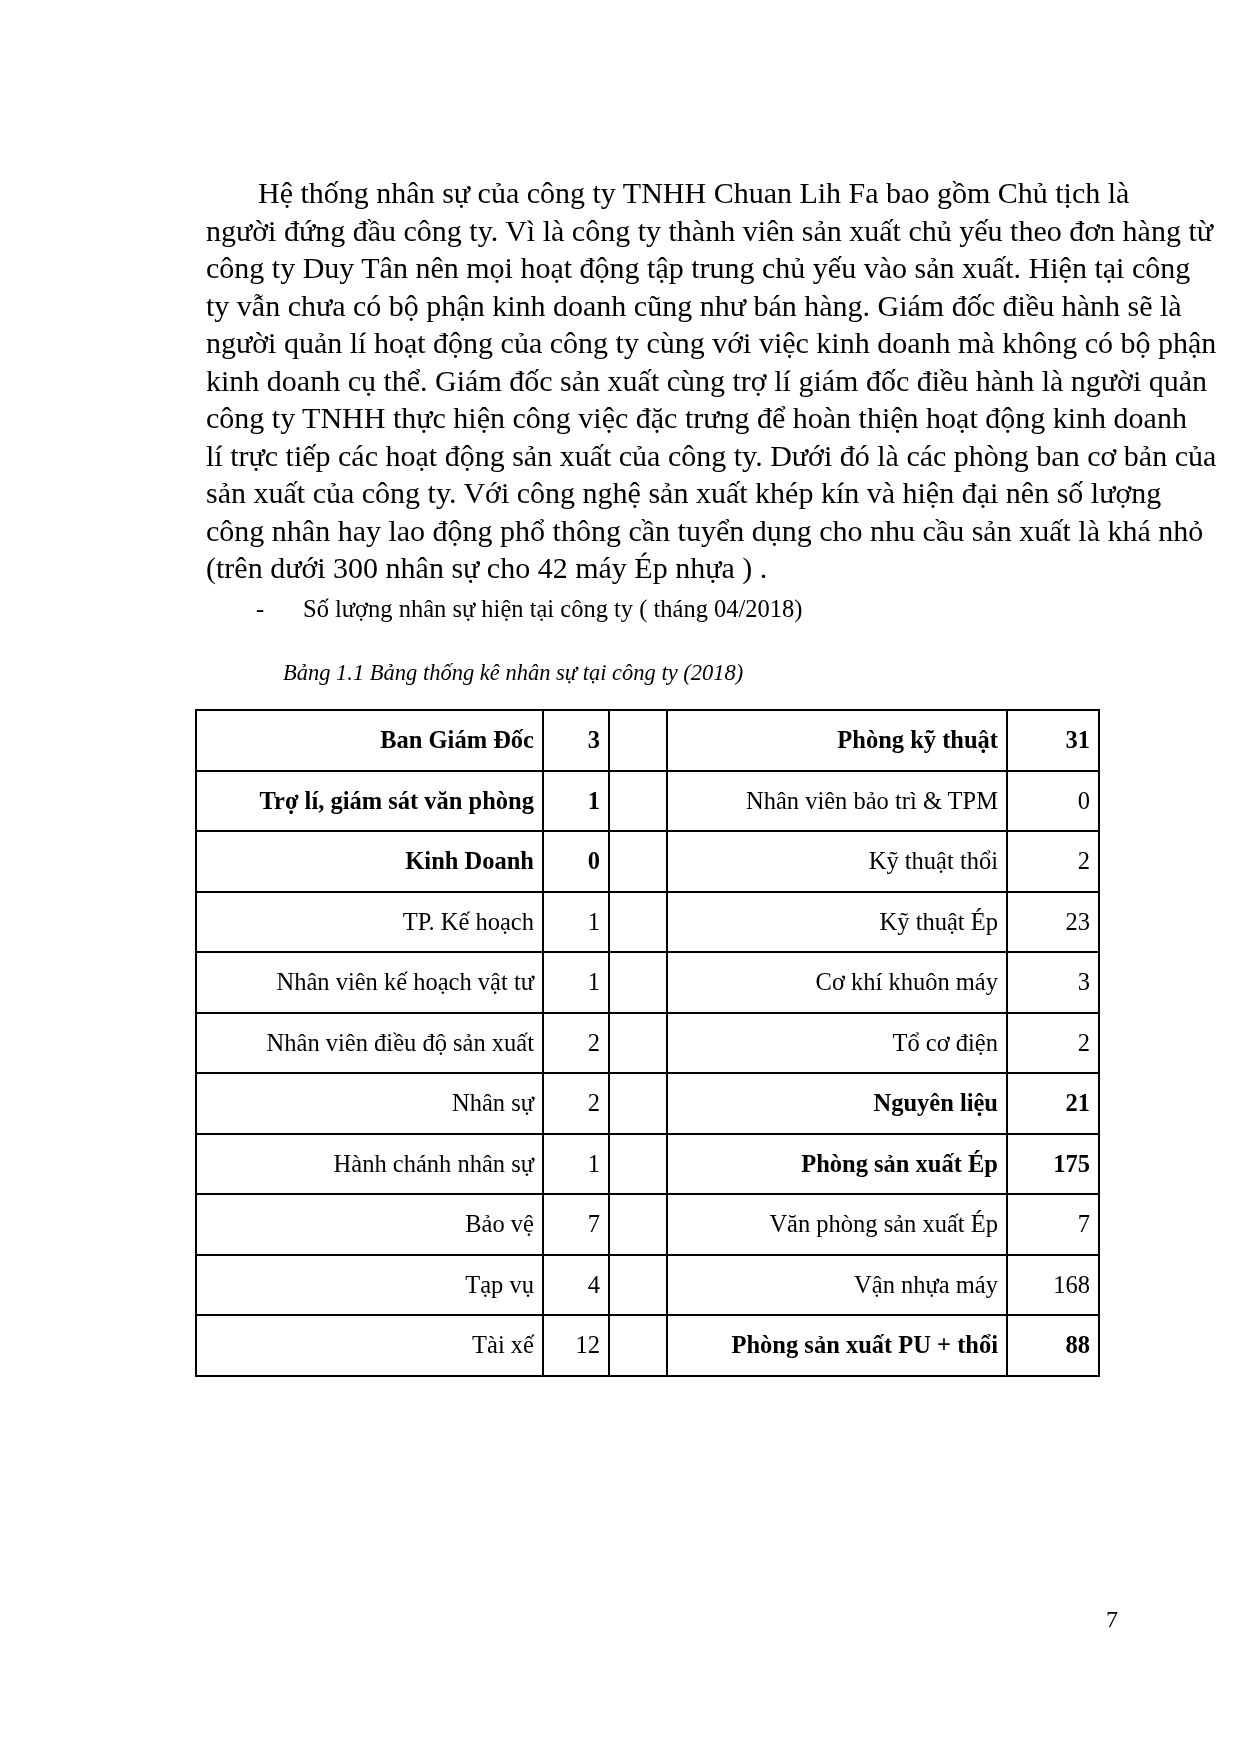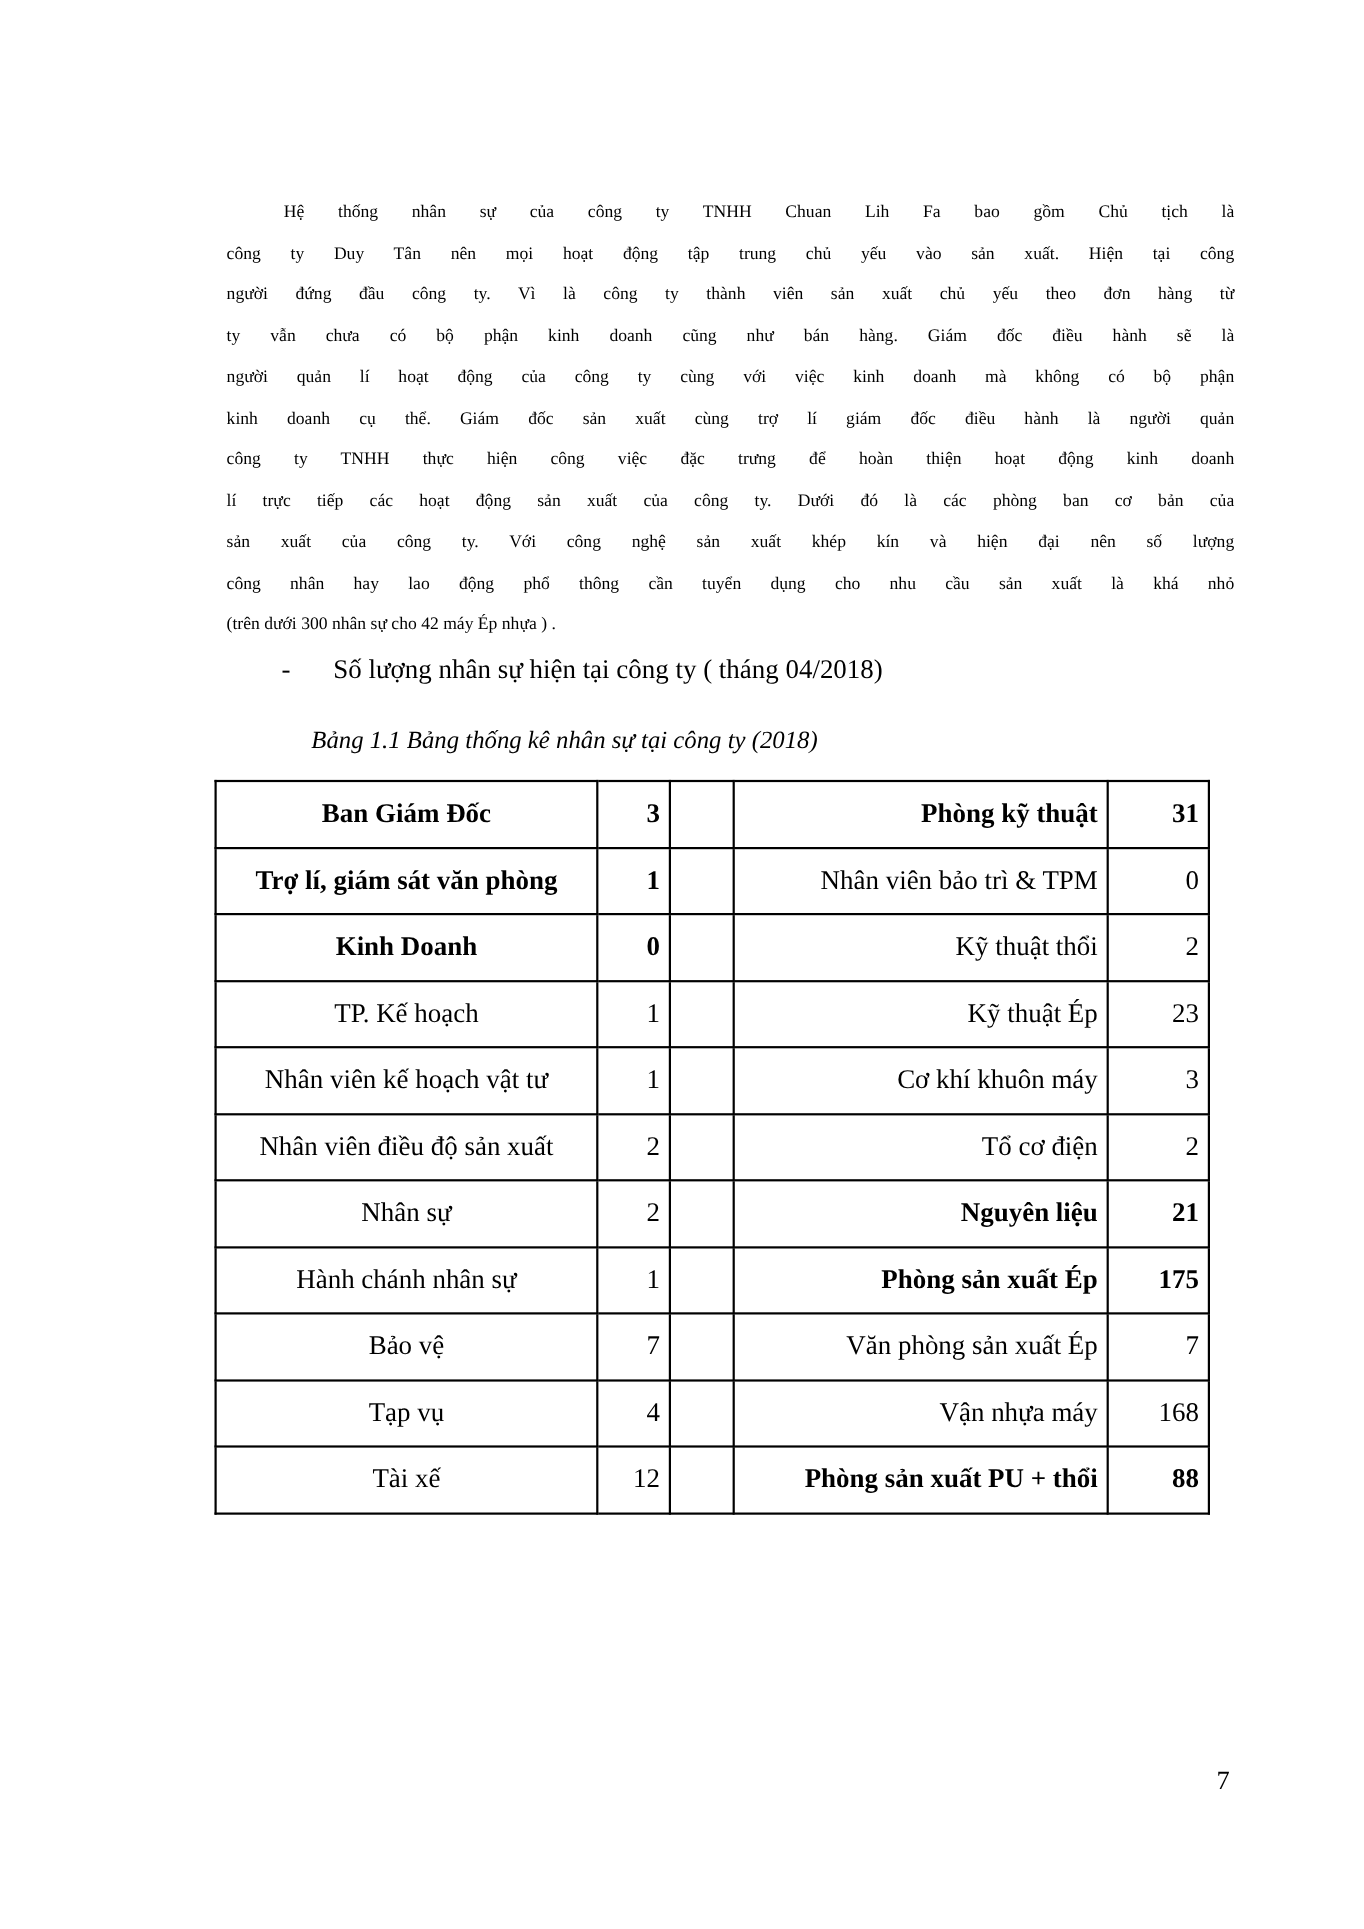--- a/index.html
+++ b/index.html
@@ -1,47 +1,47 @@
 <!DOCTYPE html>
 <html><head>
 <meta charset="utf-8">
 <style>
   html, body { margin: 0; padding: 0; background: #ffffff; }
   body { width: 1240px; height: 1754px; position: relative; overflow: hidden;
          font-family: "Liberation Serif", "DejaVu Serif", serif; color: #000; }
   .page { position: absolute; left: 0; top: 0; width: 1240px; height: 1754px; }
   .para { position: absolute; left: 206px; top: 174px; width: 916px;
-          font-size: 16px; line-height: 37.5px; text-align: justify; margin: 0; }
+          font-size: 30px; line-height: 37.5px; text-align: justify; margin: 0; }
   .para .line { display: block; text-align-last: justify; white-space: nowrap; }
   .para .line.first { text-indent: 52px; }
   .para .line.last { text-align-last: left; }
   .bullet { position: absolute; left: 256px; top: 590px; font-size: 24.5px; line-height: 37.5px; }
   .bullet .dash { display: inline-block; width: 26px; }
   .bullet .btext { margin-left: 21px; }
   .caption { position: absolute; left: 283px; top: 658px; font-size: 22.5px; font-style: italic; line-height: 30px; text-align: right; }
   table.stats { position: absolute; left: 195px; top: 709px; border-collapse: collapse;
                 font-size: 24.5px; }
   table.stats td { border: 2.5px solid #000; height: 58.5px; padding: 0 8px; vertical-align: middle; }
-  td.name { width: 329px; text-align: center; white-space: nowrap; }
+  td.name { width: 329px; text-align: right; white-space: nowrap; }
   td.val { width: 48px; text-align: right; padding-right: 11px; }
   td.gap { width: 40px; }
   td.name2 { width: 322px; text-align: right; white-space: nowrap; }
   td.val2 { width: 74px; text-align: right; padding-right: 11px; }
   .bold { font-weight: bold; }
   .pagenum { position: absolute; left: 1106px; top: 1606px; font-size: 24px; }
 </style>
 </head>
 <body>
 
 <div class="page">
 
   <p class="para">
     <span class="line first">Hệ thống nhân sự của công ty TNHH Chuan Lih Fa bao gồm Chủ tịch là</span>
+    <span class="line">người đứng đầu công ty. Vì là công ty thành viên sản xuất chủ yếu theo đơn hàng từ</span>
     <span class="line">công ty Duy Tân nên mọi hoạt động tập trung chủ yếu vào sản xuất. Hiện tại công</span>
-    <span class="line">người đứng đầu công ty. Vì là công ty thành viên sản xuất chủ yếu theo đơn hàng từ</span>
     <span class="line">ty vẫn chưa có bộ phận kinh doanh cũng như bán hàng. Giám đốc điều hành sẽ là</span>
     <span class="line">người quản lí hoạt động của công ty cùng với việc kinh doanh mà không có bộ phận</span>
     <span class="line">kinh doanh cụ thể. Giám đốc sản xuất cùng trợ lí giám đốc điều hành là người quản</span>
     <span class="line">công ty TNHH thực hiện công việc đặc trưng để hoàn thiện hoạt động kinh doanh</span>
     <span class="line">lí trực tiếp các hoạt động sản xuất của công ty. Dưới đó là các phòng ban cơ bản của</span>
     <span class="line">sản xuất của công ty. Với công nghệ sản xuất khép kín và hiện đại nên số lượng</span>
     <span class="line">công nhân hay lao động phổ thông cần tuyển dụng cho nhu cầu sản xuất là khá nhỏ</span>
     <span class="line last">(trên dưới 300 nhân sự cho 42 máy Ép nhựa ) .</span>
   </p>
 

